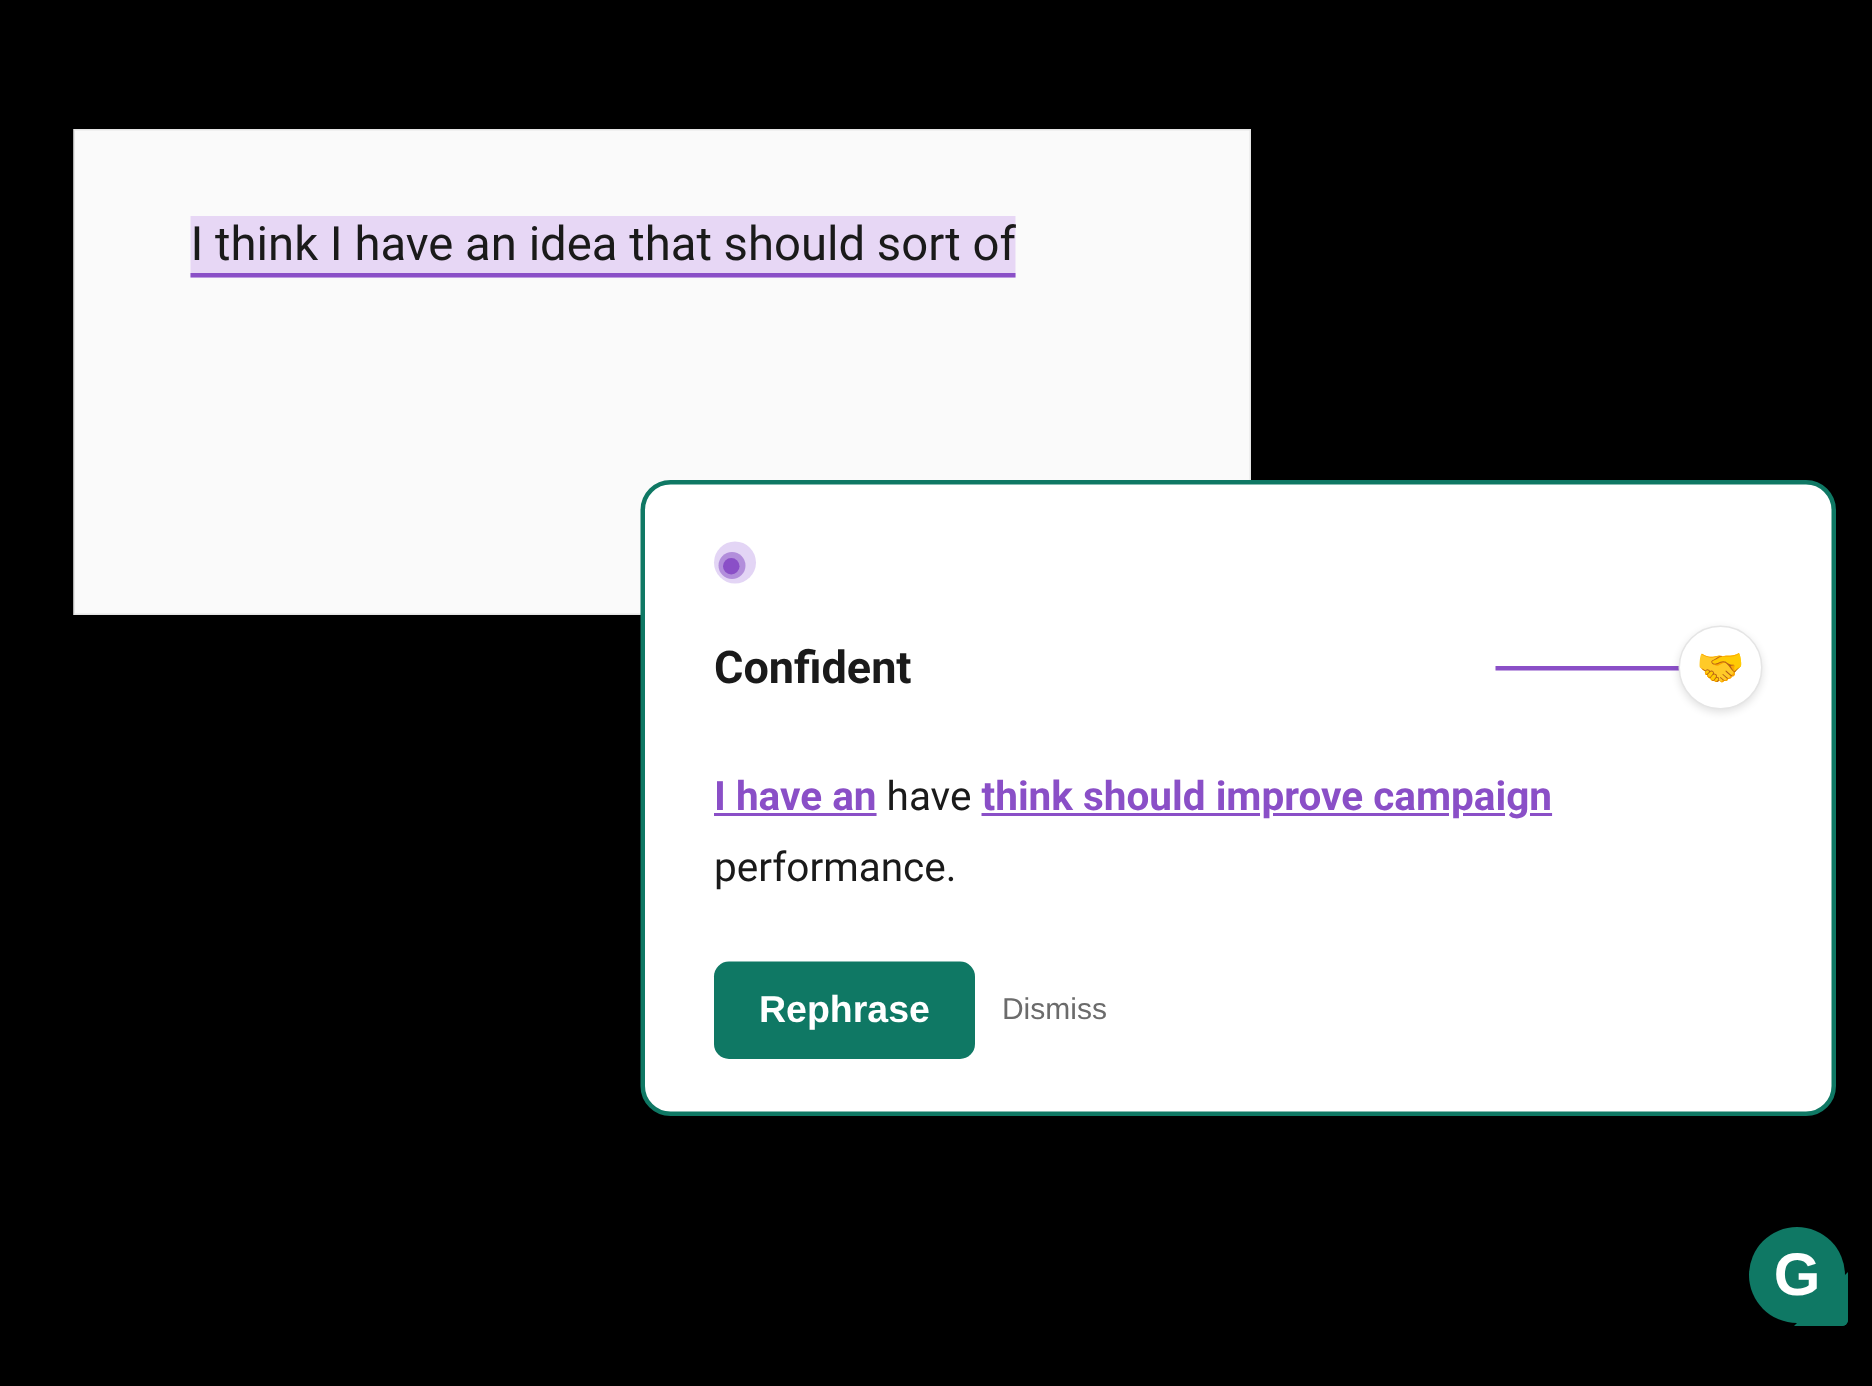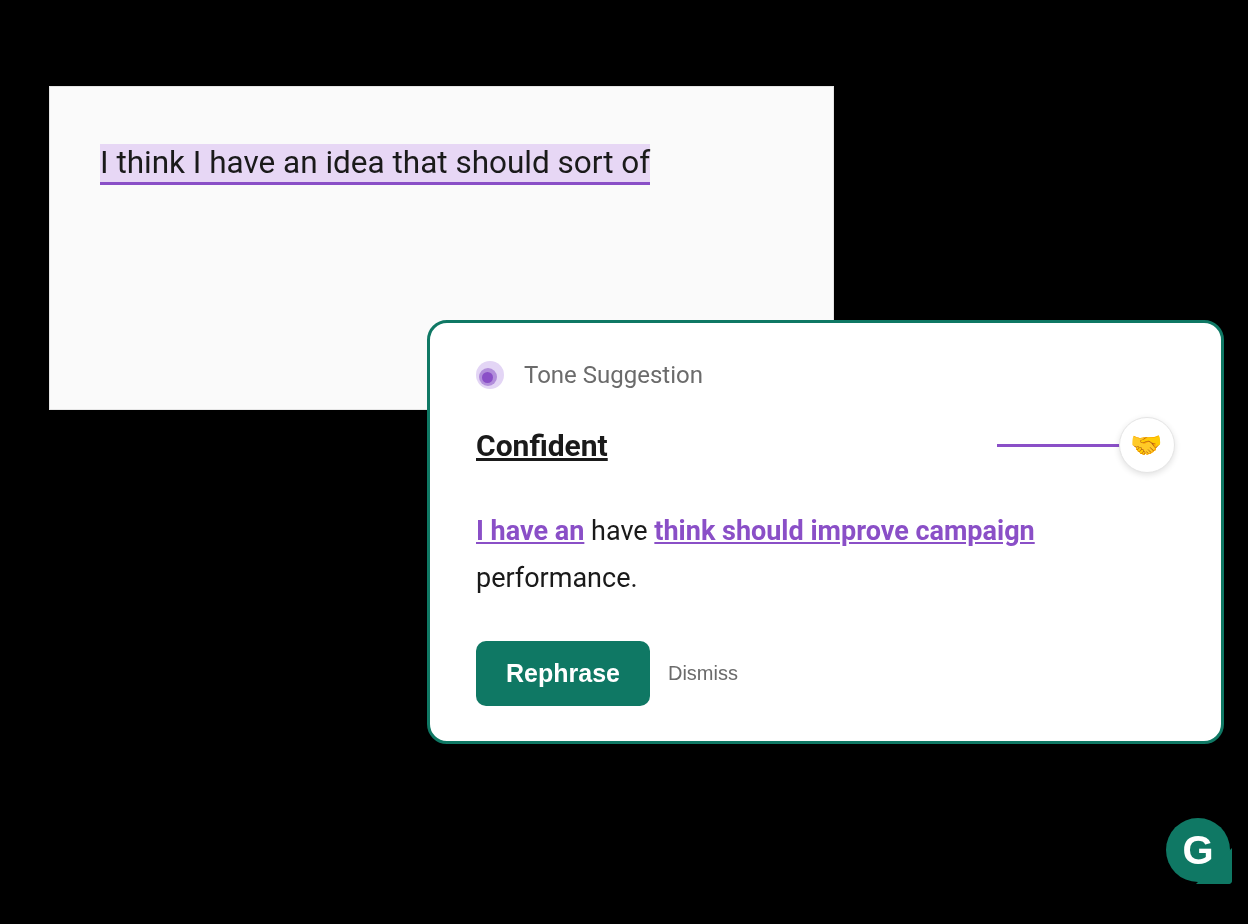--- a/index.html
+++ b/index.html
@@ -31,20 +31,21 @@
     .highlighted-text {
       font-size: 31.5px;
       line-height: 1.8;
       color: #1a1a1a;
     }
     
     .highlighted-text .hl {
       background: #e7d7f5;
       border-bottom: 3px solid #8a4fc7;
       padding-bottom: 1px;
+      margin-left: 27px;
     }
     
     .suggestion-card {
       position: absolute;
       left: 427px;
       top: 320px;
       width: 797px;
       height: 424px;
       background: #fff;
       border: 3px solid #0f7864;
@@ -104,21 +105,20 @@
       display: flex;
       align-items: center;
       justify-content: space-between;
       margin-bottom: 35px;
     }
     
     .suggestion-title {
       font-size: 30px;
       font-weight: 700;
       color: #1a1a1a;
-      text-decoration: underline;
     }
     
     .tone-slider {
       display: flex;
       align-items: center;
       gap: 0;
     }
     
     .slider-line {
       width: 125px;
@@ -230,21 +230,20 @@
   </div>
 </div>
 
 <div class="suggestion-card">
   <div class="suggestion-header">
     <div class="tone-icon">
       <div class="tone-icon-outer"></div>
       <div class="tone-icon-inner"></div>
       <div class="tone-icon-core"></div>
     </div>
-    <span class="suggestion-label">Tone Suggestion</span>
   </div>
 
   <div class="suggestion-title-row">
     <div class="suggestion-title">Confident</div>
     <div class="tone-slider">
       <div class="slider-line"></div>
       <div class="slider-emoji-circle">
         <span>🤝</span>
       </div>
     </div>

